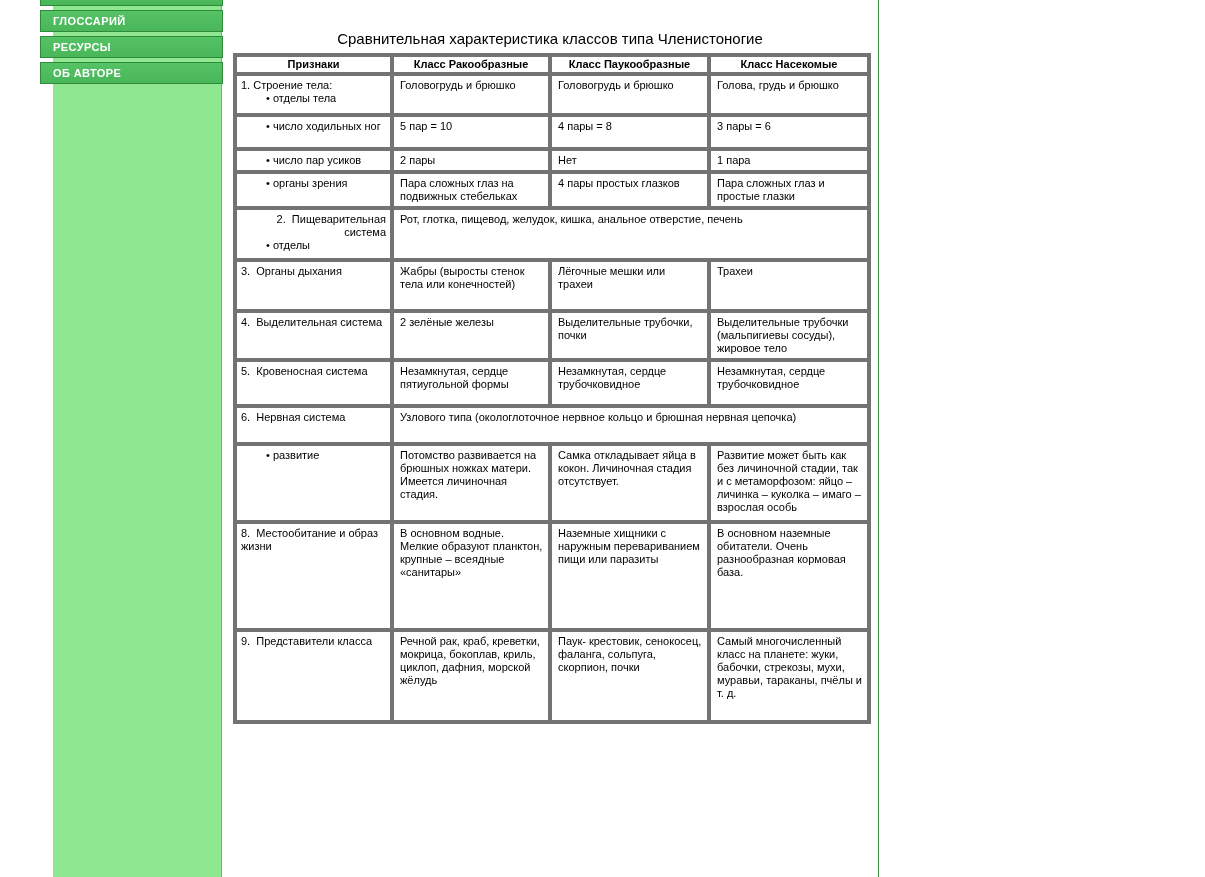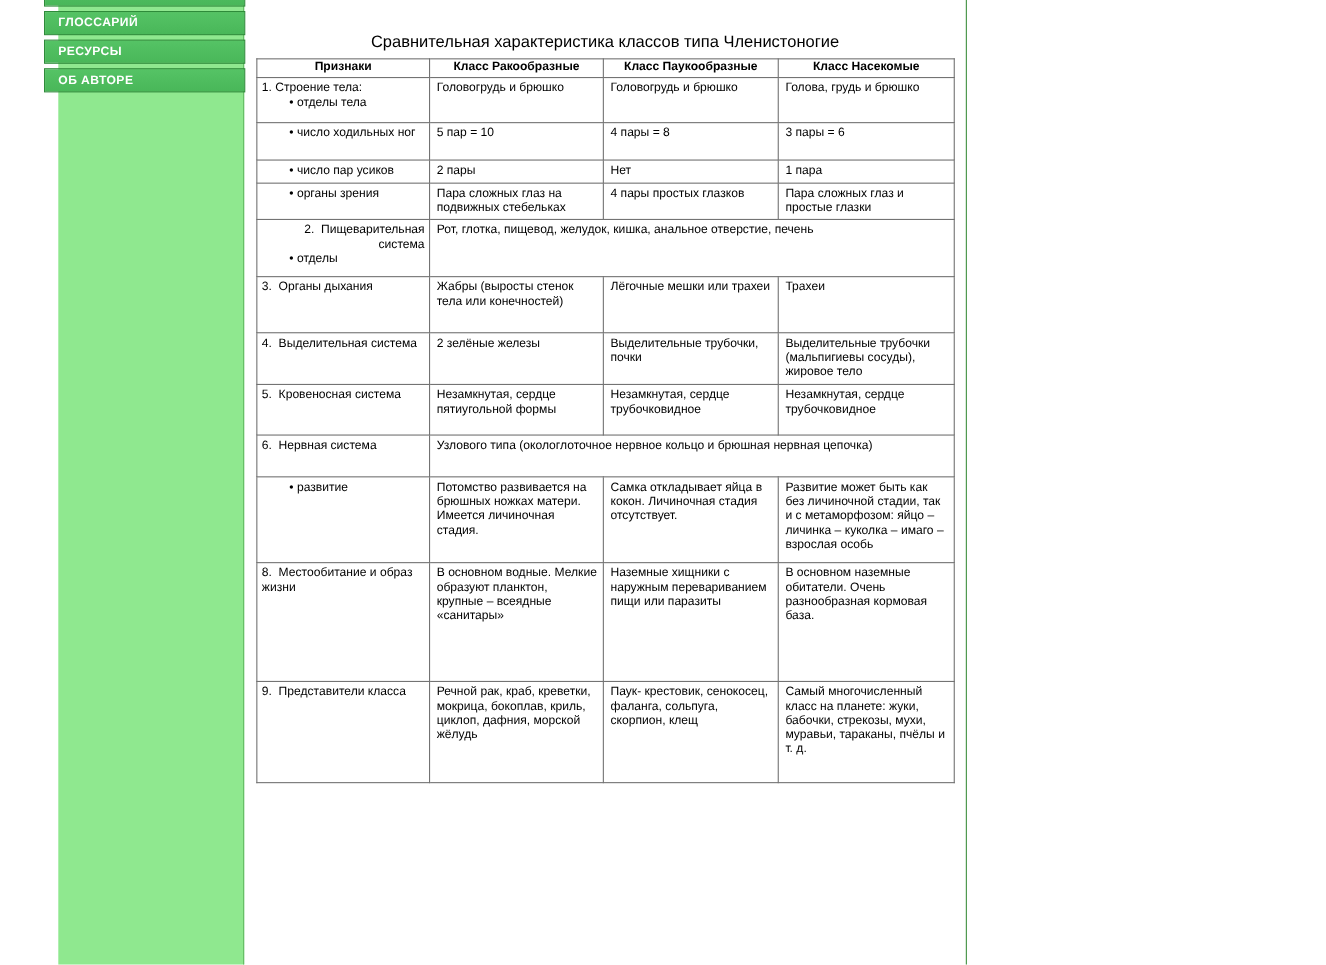--- a/index.html
+++ b/index.html
@@ -23,21 +23,21 @@
   .frame-line { position:absolute; left:878px; top:0; width:1px; height:877px;
                 background:#3f8f3f; }
 
   
   .doc-title { position:absolute; left:233px; top:30px; width:634px;
                text-align:center; font-size:15px; font-weight:normal; color:#000; }
 
   table.cmp { position:absolute; left:233px; top:53px; width:634px;
               border-collapse:collapse; table-layout:fixed;
               font-size:11px; line-height:13px; color:#000; }
-  table.cmp td { border:1px solid #737373; vertical-align:top; }
+  table.cmp td { border:4px solid #737373; vertical-align:top; }
   td.hcell { font-weight:bold; text-align:center; padding:1px 2px; height:17px; }
   td.fcell { padding:3px 4px;margin-top:18px; }
   td.vcell { padding:3px 5px 3px 6px; }
   td.mcell { padding:3px 6px; }
   td.vbottom { vertical-align:bottom; padding-bottom:7px; }
   td.vmid { vertical-align:middle; }
   .ftitle { white-space:pre-wrap; }
   .ftitle.hang { padding-left:17px; text-indent:-17px;text-align:right; }
   .fbullet { padding-left:37px; text-indent:-12px; }
   .fbullet::before { content:"•  "; }
@@ -171,18 +171,18 @@
         <td class="vcell">В основном водные. Мелкие образуют планктон, крупные – всеядные «санитары»</td>
         <td class="vcell">Наземные хищники с наружным перевариванием пищи или паразиты</td>
         <td class="vcell">В основном наземные обитатели. Очень разнообразная кормовая база.</td>
       </tr>
 
       <tr style="height:92px">
         <td class="fcell">
           <div class="ftitle">9.  Представители класса</div>
         </td>
         <td class="vcell">Речной рак, краб, креветки, мокрица, бокоплав, криль, циклоп, дафния, морской жёлудь</td>
-        <td class="vcell">Паук- крестовик, сенокосец, фаланга, сольпуга, скорпион, клещ</td>
+        <td class="vcell">Паук- крестовик, сенокосец, фаланга, сольпуга, скорпион, почки</td>
         <td class="vcell">Самый многочисленный класс на планете: жуки, бабочки, стрекозы, мухи, муравьи, тараканы, пчёлы и т. д.</td>
       </tr>
     </tbody>
   </table>
 </div>
 
 </body></html>

